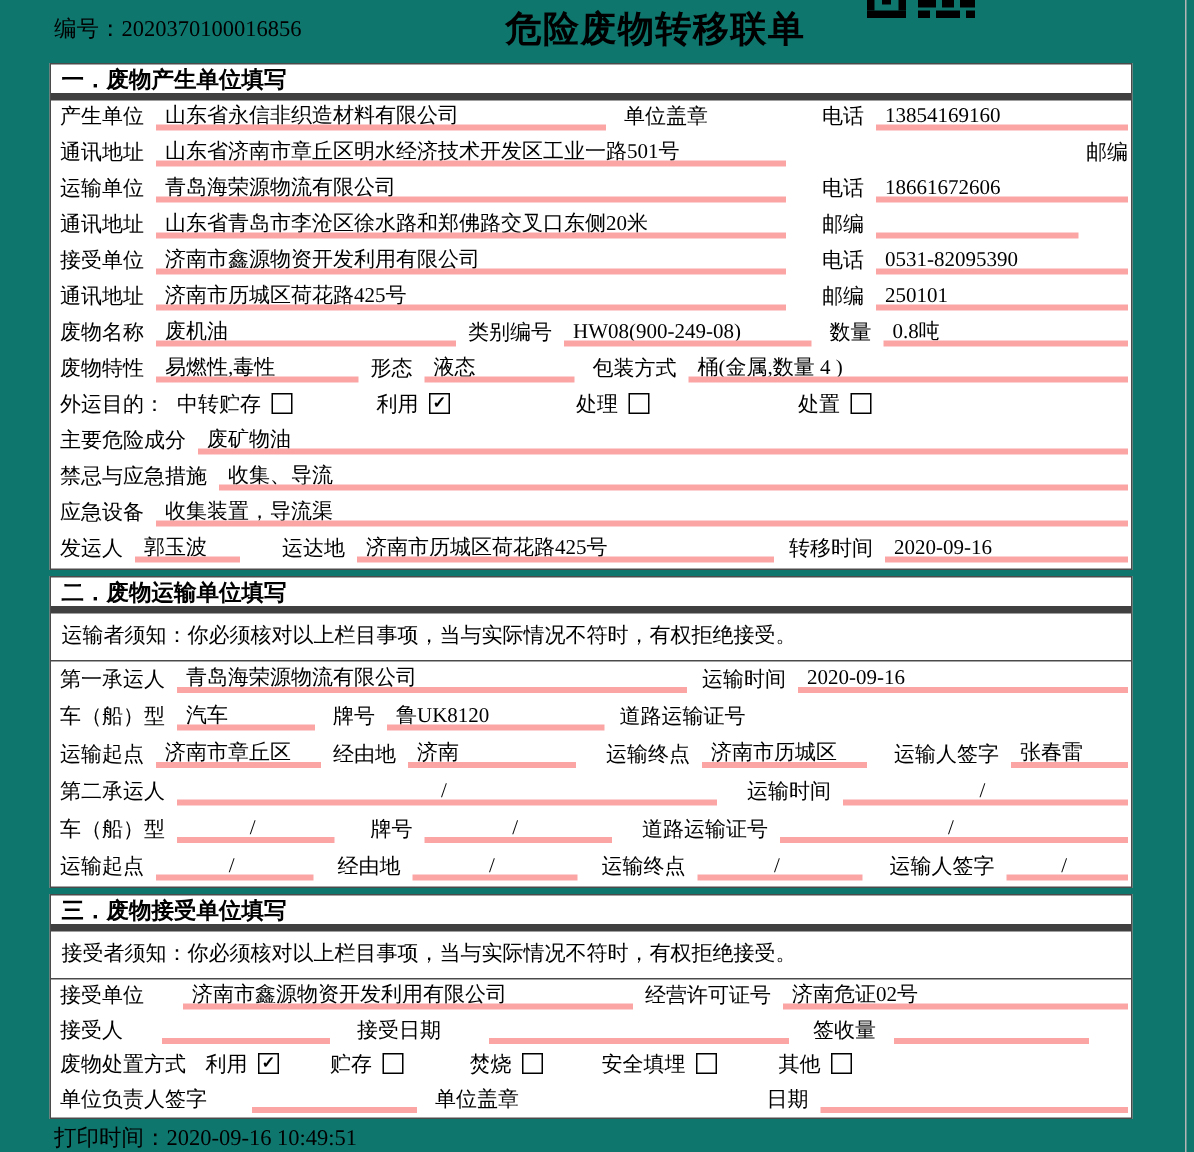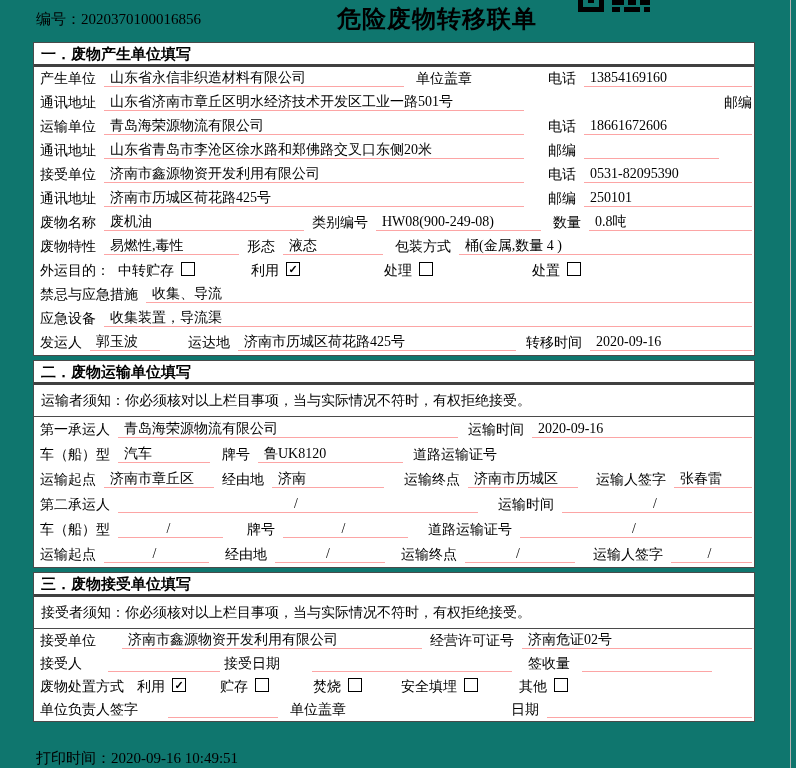--- a/index.html
+++ b/index.html
@@ -13,38 +13,38 @@
   }
   .docno{position:absolute;left:36px;top:10px;font-size:15px;white-space:nowrap;}
   .title{position:absolute;left:337px;top:3px;font-size:24px;font-weight:bold;letter-spacing:1px;white-space:nowrap;}
   .qr{position:absolute;left:578px;top:0;}
   .edge{position:absolute;left:790px;top:0;width:1px;height:768px;background:#b5b5b5;}
 
   .form{position:absolute;left:33px;top:42px;width:722px;}
   .box{border:1px solid #4a4a4a;margin-bottom:4px;box-sizing:border-box;background:#fff;}
   .sec-header{
     font-weight:bold;font-size:15px;line-height:17px;
-    padding:3px 0 3px 7px;border-bottom:3px solid #404040;
+    padding:3px 0 3px 7px;border-bottom:5px solid #404040;
     height:24px;box-sizing:border-box;
   }
   .notice{
     font-size:14px;line-height:16px;padding:8px 0 7px 7px;
     border-bottom:1px solid #4a4a4a;white-space:nowrap;
   }
   .row{
     display:flex;align-items:flex-end;
     height:24px;box-sizing:border-box;
     padding:0 2px 4px 6px;
     font-size:14px;
   }
   .s2 .row{height:25px;}
   .s3 .row{height:23px;padding-bottom:3px;}
   .lbl{flex:none;white-space:nowrap;line-height:17px;}
   .u{
-    flex:none;border-bottom:1px solid #fca5a5;
+    flex:none;border-bottom:4px solid #fca5a5;
     padding:0 4px 0 6px;margin-left:8px;
     white-space:nowrap;overflow:hidden;
     height:18px;line-height:17px;box-sizing:border-box;
   }
   .u.grow{flex:1 1 auto;}
   .u.ctr{text-align:center;padding-left:0;}
   .sp{flex:1 1 auto;}
   .opt{display:flex;align-items:flex-start;flex:none;}
   .cb{
     flex:none;width:12px;height:12px;box-sizing:content-box;
@@ -163,20 +163,24 @@
         <span class="opt" style="margin-left:84px">
           <span class="lbl">处理</span>
           <span class="cb"></span>
         </span>
         <span class="opt" style="margin-left:99px">
           <span class="lbl">处置</span>
           <span class="cb"></span>
         </span>
       </div>
 
+      <div class="row">
+        <span class="lbl">主要危险成分</span>
+        <span class="u grow">废矿物油</span>
+      </div>
 
       <div class="row">
         <span class="lbl">禁忌与应急措施</span>
         <span class="u grow">收集、导流</span>
       </div>
 
       <div class="row">
         <span class="lbl">应急设备</span>
         <span class="u grow">收集装置，导流渠</span>
       </div>
@@ -257,21 +261,21 @@
       <div class="row">
         <span class="lbl">接受单位</span>
         <span class="u" style="width:300px;margin-left:26px">济南市鑫源物资开发利用有限公司</span>
         <span class="lbl" style="margin-left:8px">经营许可证号</span>
         <span class="u grow">济南危证02号</span>
       </div>
 
       <div class="row">
         <span class="lbl">接受人</span>
         <span class="u" style="width:112px;margin-left:26px"></span>
-        <span class="lbl" style="margin-left:4px">接受日期</span>
+        <span class="lbl" style="margin-left:18px">接受日期</span>
         <span class="u" style="width:200px;margin-left:32px"></span>
         <span class="lbl" style="margin-left:16px">签收量</span>
         <span class="u" style="width:130px;margin-left:12px"></span>
         <span class="sp"></span>
       </div>
 
       <div class="row">
         <span class="lbl">废物处置方式</span>
         <span class="opt" style="margin-left:13px">
           <span class="lbl">利用</span>

